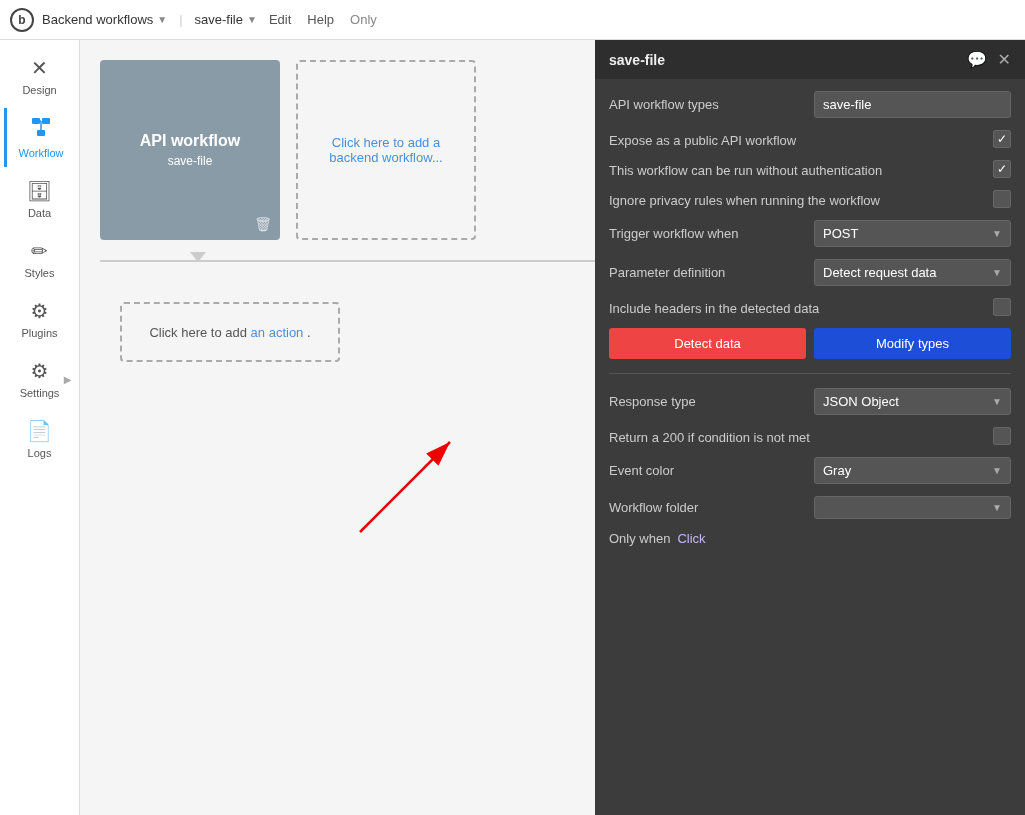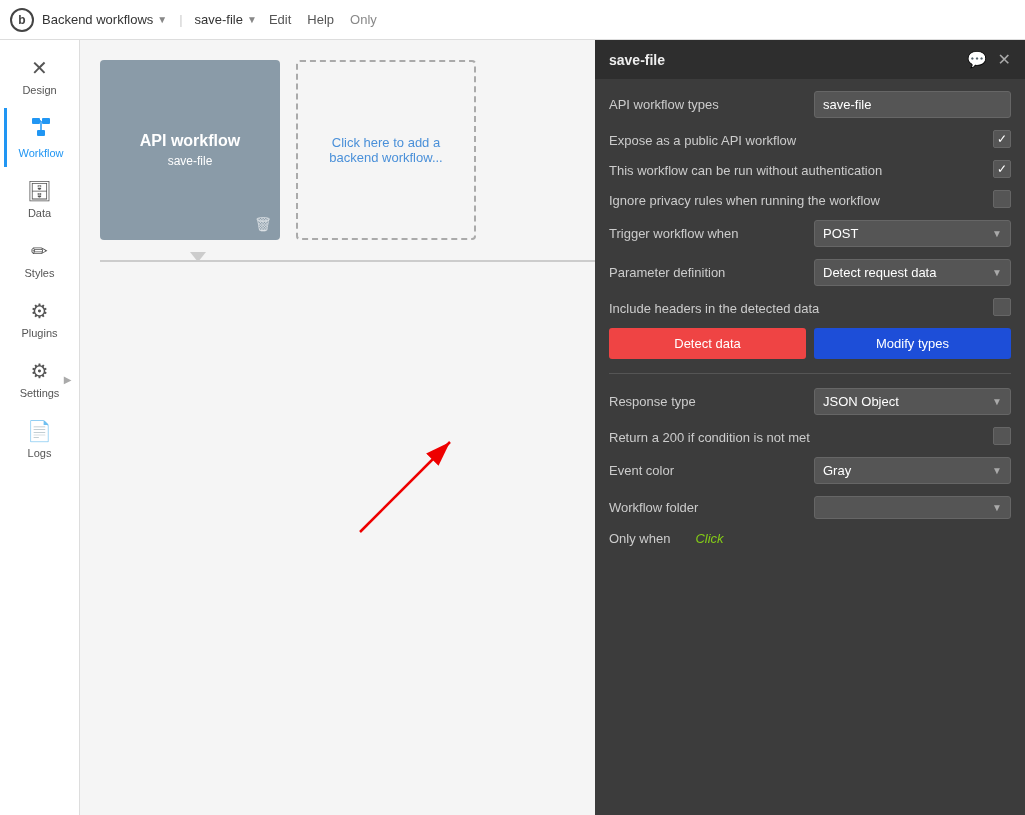--- a/index.html
+++ b/index.html
@@ -250,24 +250,24 @@
 
     .divider-line {
       height: 1px;
       background: #555;
       margin: 2px 0;
     }
 
     .only-when-row {
       display: flex;
       align-items: center;
-      gap: 25px;
+      gap: 7px;
     }
     .only-when-label { color: #ccc; font-size: 13px; }
-    .only-when-value { color: #84cc16; font-size: 13px; cursor: pointer; font-style: italic; }
+    .only-when-value { color: #c4b5fd; font-size: 13px; cursor: pointer; }
 
     
     .panel::-webkit-scrollbar { width: 6px; }
     .panel::-webkit-scrollbar-track { background: #3c3c3c; }
     .panel::-webkit-scrollbar-thumb { background: #666; border-radius: 3px; }
   </style>
 </head>
 <body>
 
 <div class="topbar">
@@ -344,20 +344,25 @@
       <div class="add-workflow-block">
         <span>Click here to add a backend workflow...</span>
       </div>
     </div>
 
     <div style="margin: 0 20px; position: relative;">
       <div style="height:2px;background:#ccc;"></div>
       <div style="position:absolute;left:90px;top:-8px;width:0;height:0;border-left:8px solid transparent;border-right:8px solid transparent;border-top:10px solid #ccc;"></div>
     </div>
 
+    <div style="padding:20px;">
+      <div class="add-action-block">
+        <span>Click here to add <span class="link-text">an action</span> .</span>
+      </div>
+    </div>
 
     <div style="position:absolute;bottom:270px;left:200px;pointer-events:none;">
       <svg width="200" height="120">
         <defs>
           <marker id="arrowhead" markerWidth="10" markerHeight="7" refX="10" refY="3.5" orient="auto">
             <polygon points="0 0, 10 3.5, 0 7" fill="#e00"></polygon>
           </marker>
         </defs>
         <line x1="80" y1="110" x2="170" y2="20" stroke="#e00" stroke-width="2.5" marker-end="url(#arrowhead)"></line>
       </svg>

